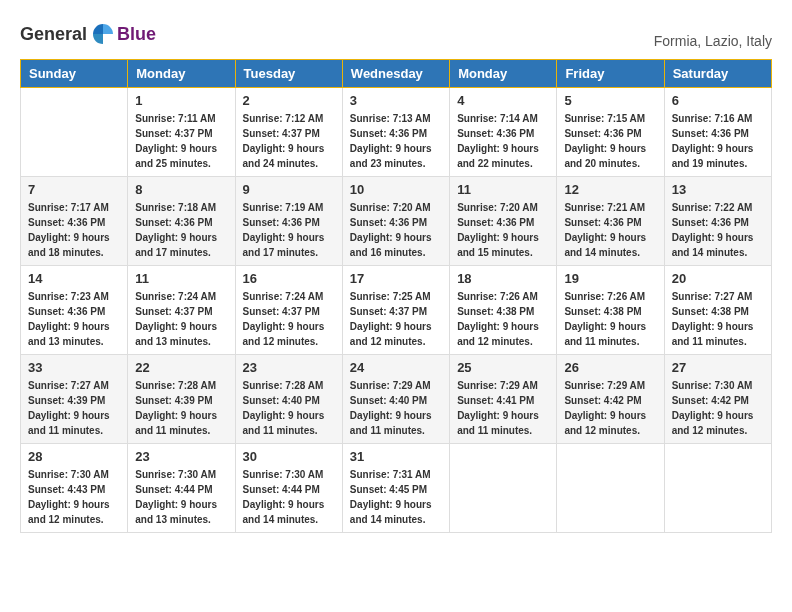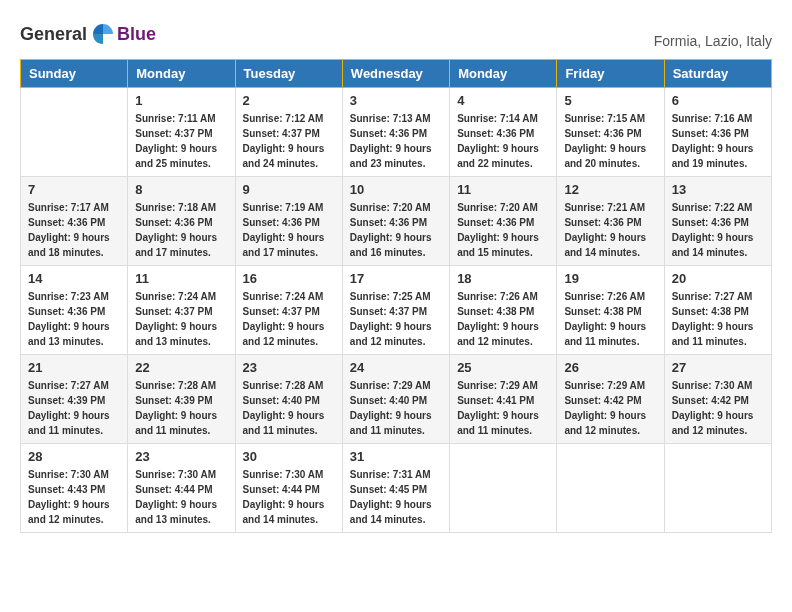--- a/index.html
+++ b/index.html
@@ -204,21 +204,21 @@
           <span class="day-number">19</span>
           <div class="day-info">Sunrise: 7:26 AM<br>Sunset: 4:38 PM<br>Daylight: 9 hours<br>and 11 minutes.</div>
         </td>
         <td>
           <span class="day-number">20</span>
           <div class="day-info">Sunrise: 7:27 AM<br>Sunset: 4:38 PM<br>Daylight: 9 hours<br>and 11 minutes.</div>
         </td>
       </tr>
       <tr>
         <td>
-          <span class="day-number">21</span>
+          <span class="day-number">33</span>
           <div class="day-info">Sunrise: 7:27 AM<br>Sunset: 4:39 PM<br>Daylight: 9 hours<br>and 11 minutes.</div>
         </td>
         <td>
           <span class="day-number">22</span>
           <div class="day-info">Sunrise: 7:28 AM<br>Sunset: 4:39 PM<br>Daylight: 9 hours<br>and 11 minutes.</div>
         </td>
         <td>
           <span class="day-number">23</span>
           <div class="day-info">Sunrise: 7:28 AM<br>Sunset: 4:40 PM<br>Daylight: 9 hours<br>and 11 minutes.</div>
         </td>

